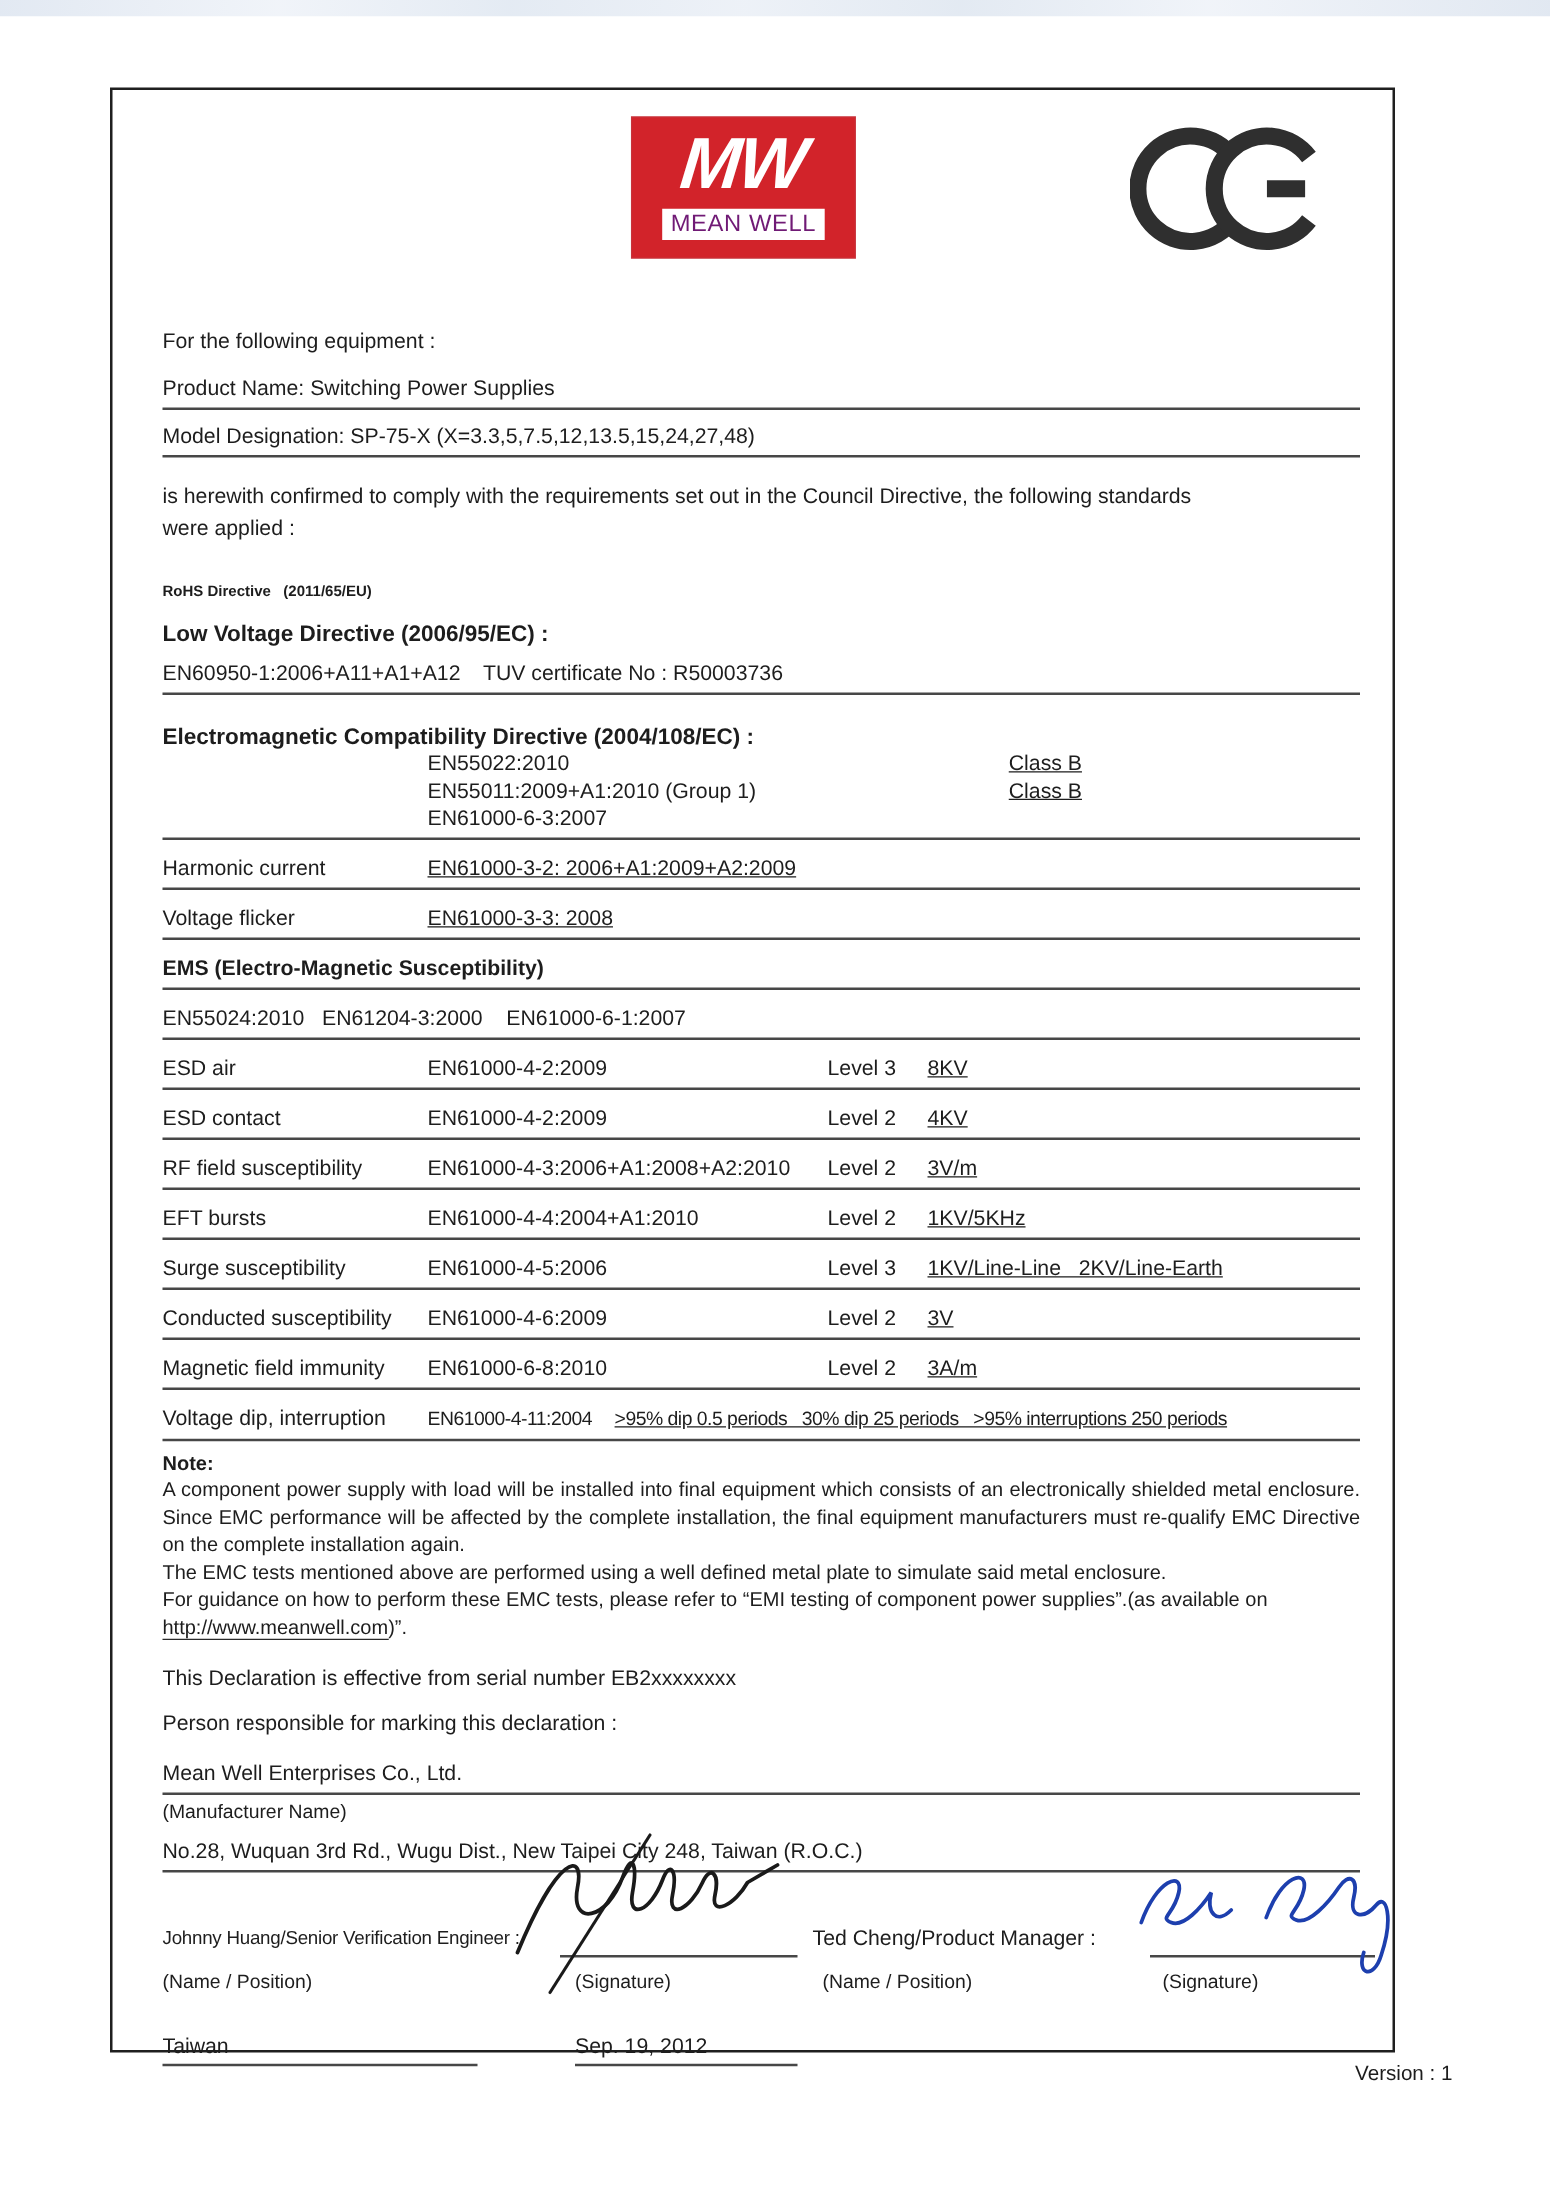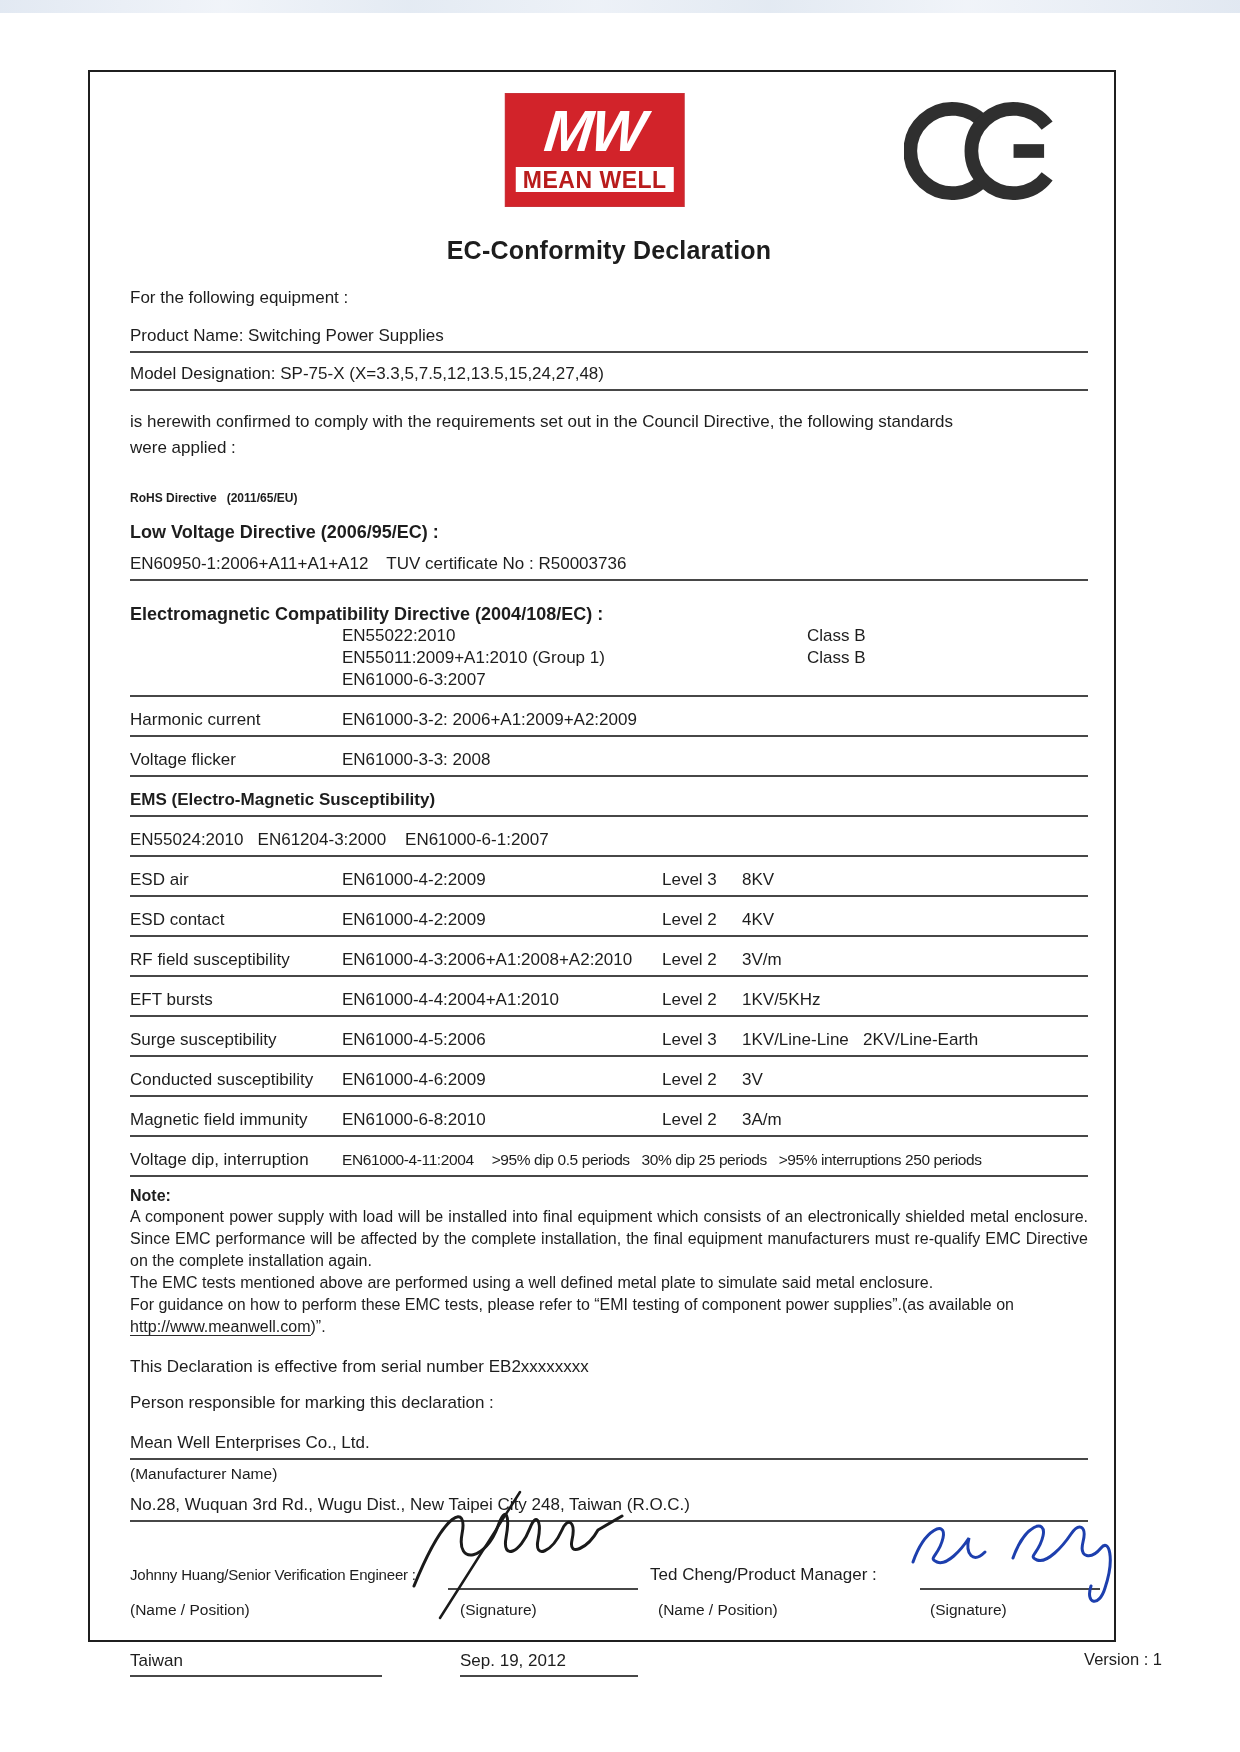--- a/index.html
+++ b/index.html
@@ -31,42 +31,42 @@
     position:absolute; left:50%; top:4px; transform:translateX(-58%);
     width:178px; height:112px; background:#d2232a;
     display:flex; flex-direction:column; align-items:center; justify-content:flex-start;
     box-shadow: 0 0 0 1px #c8323a;
   }
   .mw-initials {
     color:#fff; font-weight:bold; font-style:italic; font-size:58px; line-height:70px;
     letter-spacing:-2px; transform: skewX(-6deg); margin-top:2px;
   }
   .mw-strip {
-    background:#fff; color:#b91c1c; font-weight:bold; font-size:23px; line-height:24px;
+    background:#fff; color:#701a75; font-weight:normal; font-size:19px; line-height:24px;
     padding:1px 7px 0 7px; margin-top:1px; letter-spacing:.5px;
   }
   .ce-mark { position:absolute; right:26px; top:2px; width:158px; height:118px; }
 
   .doc-title { text-align:center; font-size:25px; font-weight:bold; letter-spacing:.2px; margin-top:-4px; }
 
   
   .t  { font-size:17px; line-height:22px; }
   .b  { font-weight:bold; }
   .ul { border-bottom:2px solid #474747; }
   .row { display:flex; align-items:baseline; }
   .pb { padding-bottom:4px; }
 
   .mt8{margin-top:8px}.mt10{margin-top:10px}.mt12{margin-top:12px}.mt14{margin-top:14px}
   .mt16{margin-top:16px}.mt18{margin-top:18px}.mt22{margin-top:22px}.mt26{margin-top:26px}
 
   .c-ind   { width:212px; flex-shrink:0; }
   .c-std   { width:320px; flex-shrink:0; }
   .c-name  { width:465px; flex-shrink:0; }
   .c-level { width:80px;  flex-shrink:0; }
-  .c-rest  { flex:1; }
+  .c-rest  { flex:1;text-decoration:underline; }
   .gap18   { display:inline-block; width:18px; }
 
   .cond  { font-size:15px; letter-spacing:-0.2px; }
   .cond2 { font-size:15.5px; letter-spacing:-0.4px; }
 
   .para { font-size:17px; line-height:26px; text-align:justify; }
 
   .note-head { font-size:16px; font-weight:bold; line-height:21px; }
   .note-body { font-size:16px; line-height:22px; }
   .url { border-bottom:1.5px solid #2a2a2a; }
@@ -105,21 +105,20 @@
         <div class="mw-initials" data-bind="logo.initials">MW</div>
         <div class="mw-strip" data-bind="logo.brand">MEAN WELL</div>
       </div>
       <svg class="ce-mark" viewBox="0 0 150 104">
         <path d="M 77.9 27.9 A 40 40 0 1 0 77.9 76.1" fill="none" stroke="#2f2f2f" stroke-width="13"></path>
         <path d="M 135.9 27.9 A 40 40 0 1 0 135.9 76.1" fill="none" stroke="#2f2f2f" stroke-width="13"></path>
         <path d="M 104 52 H 133" fill="none" stroke="#2f2f2f" stroke-width="13"></path>
       </svg>
     </div>
 
-    <div class="doc-title" data-bind="page.title">EC-Conformity Declaration</div>
 
     <div class="t mt22" data-bind="intro.for_equipment">For the following equipment :</div>
 
     <div class="t ul pb mt16" data-bind="intro.product_name">Product Name: Switching Power Supplies</div>
     <div class="t ul pb mt10" data-bind="intro.model_designation">Model Designation: SP-75-X (X=3.3,5,7.5,12,13.5,15,24,27,48)</div>
 
     <div class="para mt18">
       <span data-bind="intro.confirmation_line1">is herewith confirmed to comply with the requirements set out in the Council Directive, the following standards</span><br>
       <span data-bind="intro.confirmation_line2">were applied :</span>
     </div>

